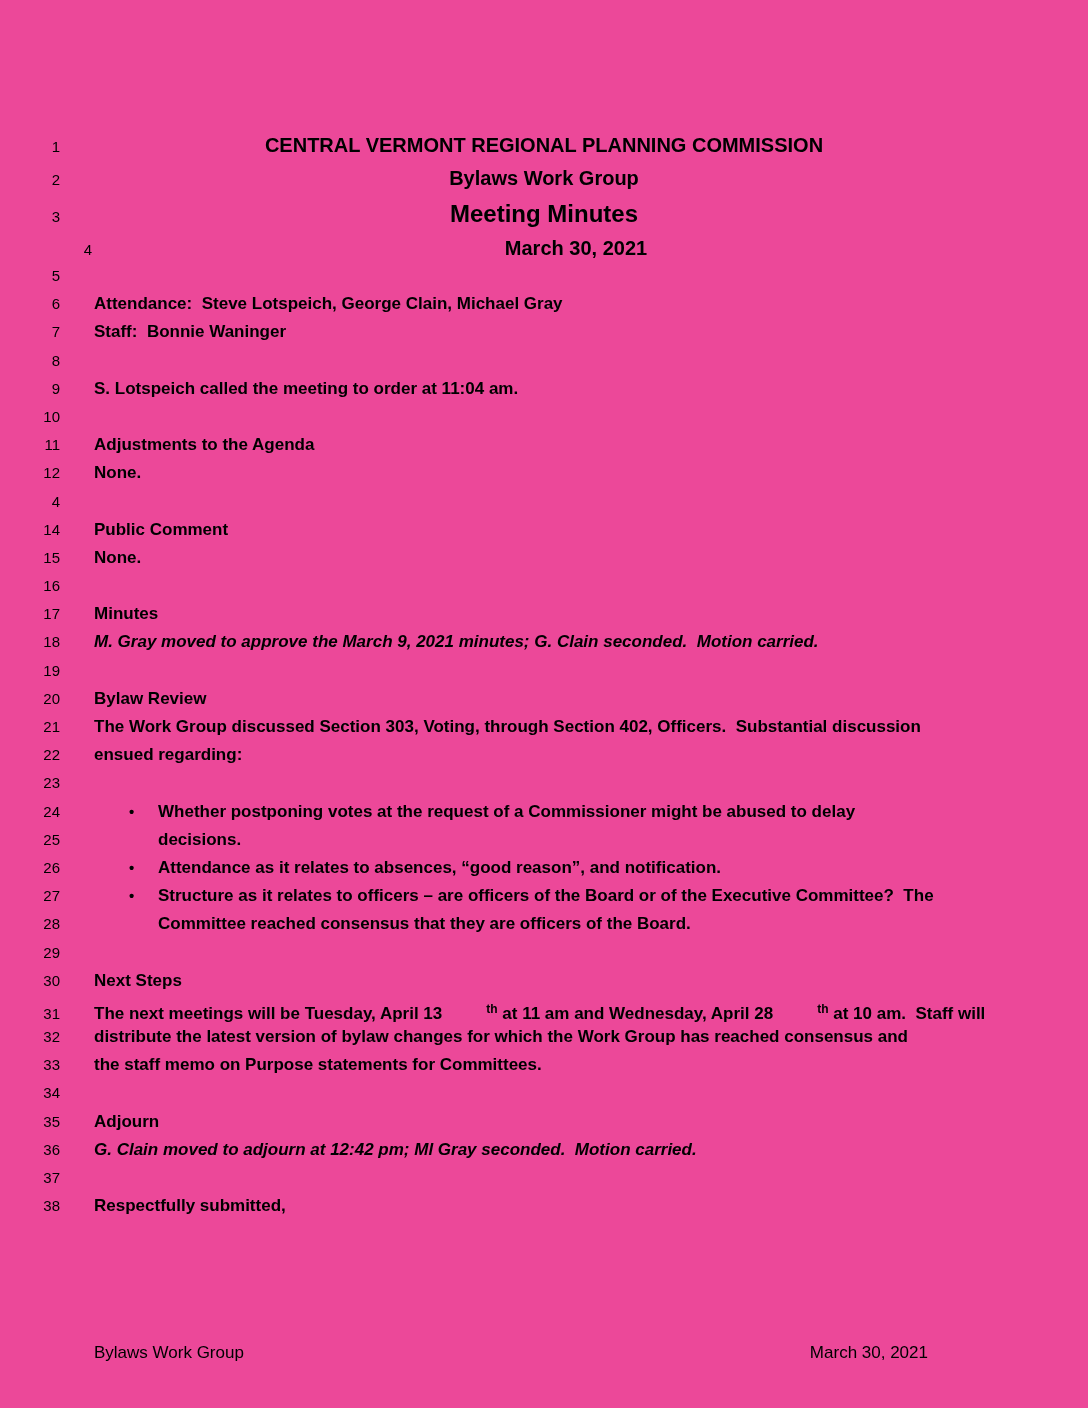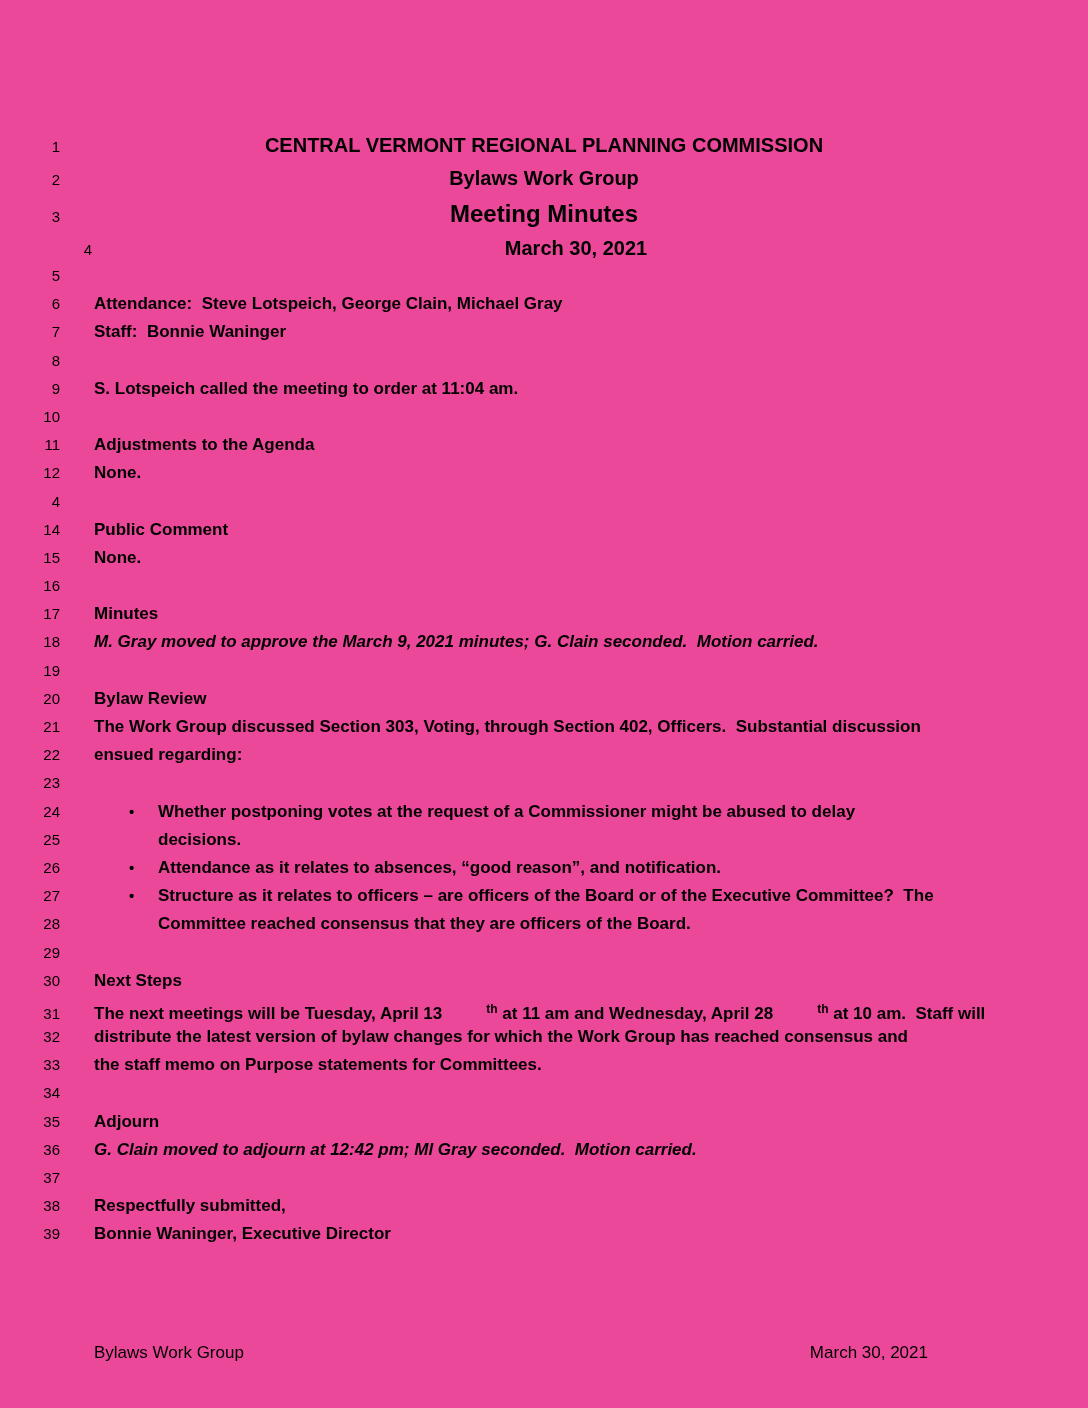--- a/index.html
+++ b/index.html
@@ -111,21 +111,20 @@
       <div class="line blank"><span class="num">29</span><span class="content"><span></span></span></div>
       <div class="line heading"><span class="num">30</span><span class="content"><span>Next Steps</span></span></div>
       <div class="line body"><span class="num">31</span><span class="content"><span>The next meetings will be Tuesday, April 13</span><span class="sup">th</span><span> at 11 am and Wednesday, April 28</span><span class="sup">th</span><span> at 10 am.  Staff will</span></span></div>
       <div class="line body"><span class="num">32</span><span class="content"><span>distribute the latest version of bylaw changes for which the Work Group has reached consensus and</span></span></div>
       <div class="line body"><span class="num">33</span><span class="content"><span>the staff memo on Purpose statements for Committees.</span></span></div>
       <div class="line blank"><span class="num">34</span><span class="content"><span></span></span></div>
       <div class="line heading"><span class="num">35</span><span class="content"><span>Adjourn</span></span></div>
       <div class="line italic"><span class="num">36</span><span class="content"><span>G. Clain moved to adjourn at 12:42 pm; Ml Gray seconded.  Motion carried.</span></span></div>
       <div class="line blank"><span class="num">37</span><span class="content"><span></span></span></div>
       <div class="line body"><span class="num">38</span><span class="content"><span>Respectfully submitted,</span></span></div>
-      <div class="line body"><span class="num">39</span><span class="content"><span>Bonnie Waninger, Executive Director</span></span></div>
     </div>
 
   <div class="footer">
     <div class="footer-left">
       <div>Bylaws Work Group</div>
       
     </div>
     <div class="footer-right">
       <div>March 30, 2021</div>
       

